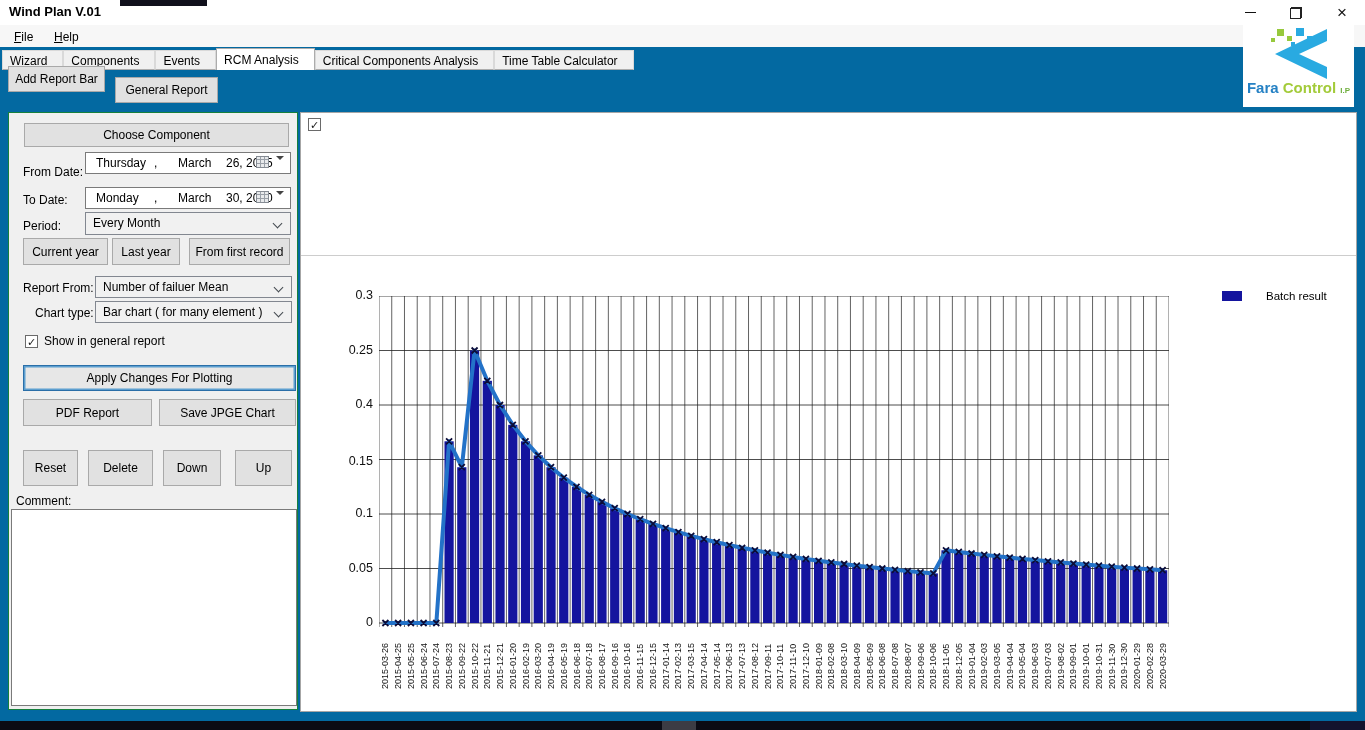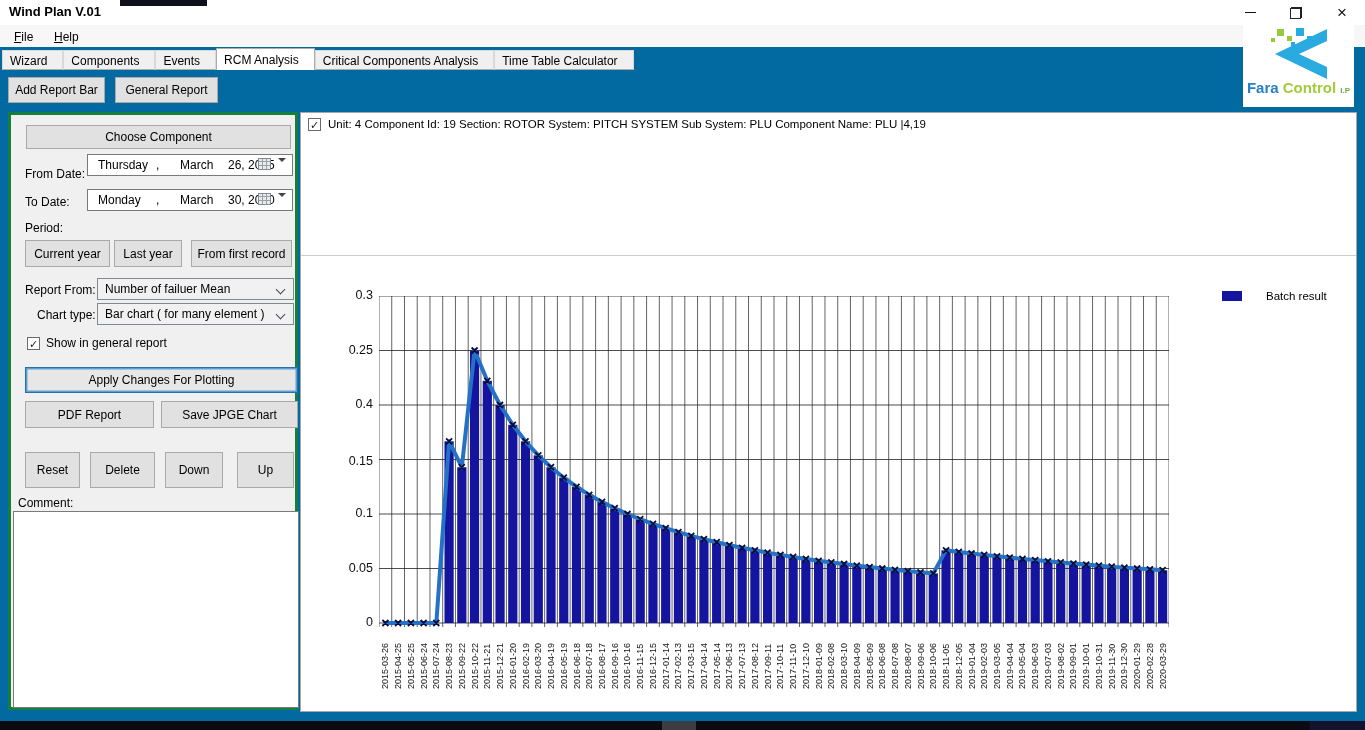--- a/index.html
+++ b/index.html
@@ -28,31 +28,31 @@
   .menu-help{left:48px;}
   .u{text-decoration:underline;}
 
   
   .tabstrip{position:absolute;left:2px;top:48px;height:22px;display:flex;align-items:flex-end;}
   .tab{background:#f0f0f0;border:1px solid #d9d9d9;border-bottom:1px solid #acacac;font-size:12px;color:#000;padding:3px 15px 3px 7px;height:20px;white-space:nowrap;text-align:right;}
   .tab.active{background:#ffffff;border:1px solid #acacac;border-bottom:none;height:22px;padding-top:4px;position:relative;z-index:2;}
 
   
   .btn{position:absolute;background:#e1e1e1;border:1px solid #a9a9a9;font-size:12px;color:#000;display:flex;align-items:center;justify-content:center;white-space:nowrap;}
-  #btn-add-report{left:8px;top:77px;width:97px;height:26px;}
+  #btn-add-report{left:8px;top:66px;width:97px;height:26px;}
   #btn-general-report{left:115px;top:77px;width:103px;height:26px;}
 
   
   .logo-box{position:absolute;left:1243px;top:25px;width:111px;height:82px;background:#ffffff;z-index:5;text-align:center;}
   .logo-box svg{margin-top:2px;}
   .logo-text{font-size:15px;font-weight:bold;line-height:14px;margin-top:-2px;}
   .logo-suffix{font-size:8px;font-weight:bold;}
 
   
-  .left-panel{position:absolute;left:8px;top:112px;width:290px;height:598px;background:#f0f0f0;border:3px solid #15803d;}
+  .left-panel{position:absolute;left:8px;top:112px;width:290px;height:598px;background:#f0f0f0;border:1px solid #15803d;}
   .lp-label{position:absolute;font-size:12px;color:#000;white-space:nowrap;}
   #btn-choose{left:15px;top:10px;width:265px;height:24px;}
   .datefield{position:absolute;left:76px;width:206px;height:22px;background:#fff;border:1px solid #7a7a7a;font-size:12px;}
   .datefield span{position:absolute;top:3px;}
   .df-day{left:10px;}.df-sep{left:68px;}.df-month{left:92px;}.df-rest{left:140px;}
   .cal-icon{position:absolute;right:21px;top:4px;width:13px;height:12px;border:1px solid #858b93;background-image:linear-gradient(#9aa0a8 1px,transparent 1px),linear-gradient(90deg,#9aa0a8 1px,transparent 1px);background-size:4px 4px;background-position:-1px 2px;background-color:#e8eaec;}
   .tri-down{position:absolute;right:6px;top:9px;width:0;height:0;border-left:4px solid transparent;border-right:4px solid transparent;border-top:4px solid #444;}
   .combo{position:absolute;background:#f1f1f1;border:1px solid #828790;font-size:12px;color:#000;padding:3px 0 0 7px;white-space:nowrap;overflow:hidden;}
   .combo::after{content:"";position:absolute;right:9px;top:7px;width:6px;height:6px;border-right:1.5px solid #43494f;border-bottom:1.5px solid #43494f;transform:rotate(45deg);}
   #combo-period{left:76px;top:99px;width:206px;height:23px;}
@@ -159,20 +159,21 @@
     <div class="datefield" style="top:74px;">
       <span class="df-day">Monday</span>
       <span class="df-sep">,</span>
       <span class="df-month">March</span>
       <span class="df-rest">30, 2020</span>
       <span class="cal-icon"></span>
       <span class="tri-down"></span>
     </div>
 
     <span class="lp-label" style="left:14px;top:106px;">Period:</span>
+    <div class="combo" id="combo-period">Every Month</div>
 
     <div class="btn" id="btn-current-year">Current year</div>
     <div class="btn" id="btn-last-year">Last year</div>
     <div class="btn" id="btn-first-record">From first record</div>
 
     <span class="lp-label" style="left:14px;top:168px;">Report From:</span>
     <div class="combo" id="combo-report">Number of failuer Mean</div>
 
     <span class="lp-label" style="left:14px;top:193px;margin-left:12px;">Chart type:</span>
     <div class="combo" id="combo-chart">Bar chart ( for many element )</div>
@@ -191,21 +192,20 @@
     <div class="btn" id="btn-up">Up</div>
 
     <span class="lp-label" id="comment-label">Comment:</span>
     <textarea class="comment-area" style=""></textarea>
   </div>
 
   <div class="chart-panel">
     <div class="list-box">
       <div class="list-item">
         <span class="checkbox">✓</span>
-        <span>Unit: 4 Component Id: 19 Section: ROTOR System: PITCH SYSTEM Sub System: PLU Component Name: PLU |4,19</span>
       </div>
     </div>
 
     <div class="legend">
       <span class="legend-swatch" style="background: rgb(20, 20, 158);"></span>
       <span class="legend-label">Batch result</span>
     </div>
 
     <svg id="chart-svg" width="790" height="333" viewBox="0 0 790 333">
         <line x1="0" y1="0" x2="0" y2="331" stroke="#1f1f1f" stroke-width="0.7"></line>

